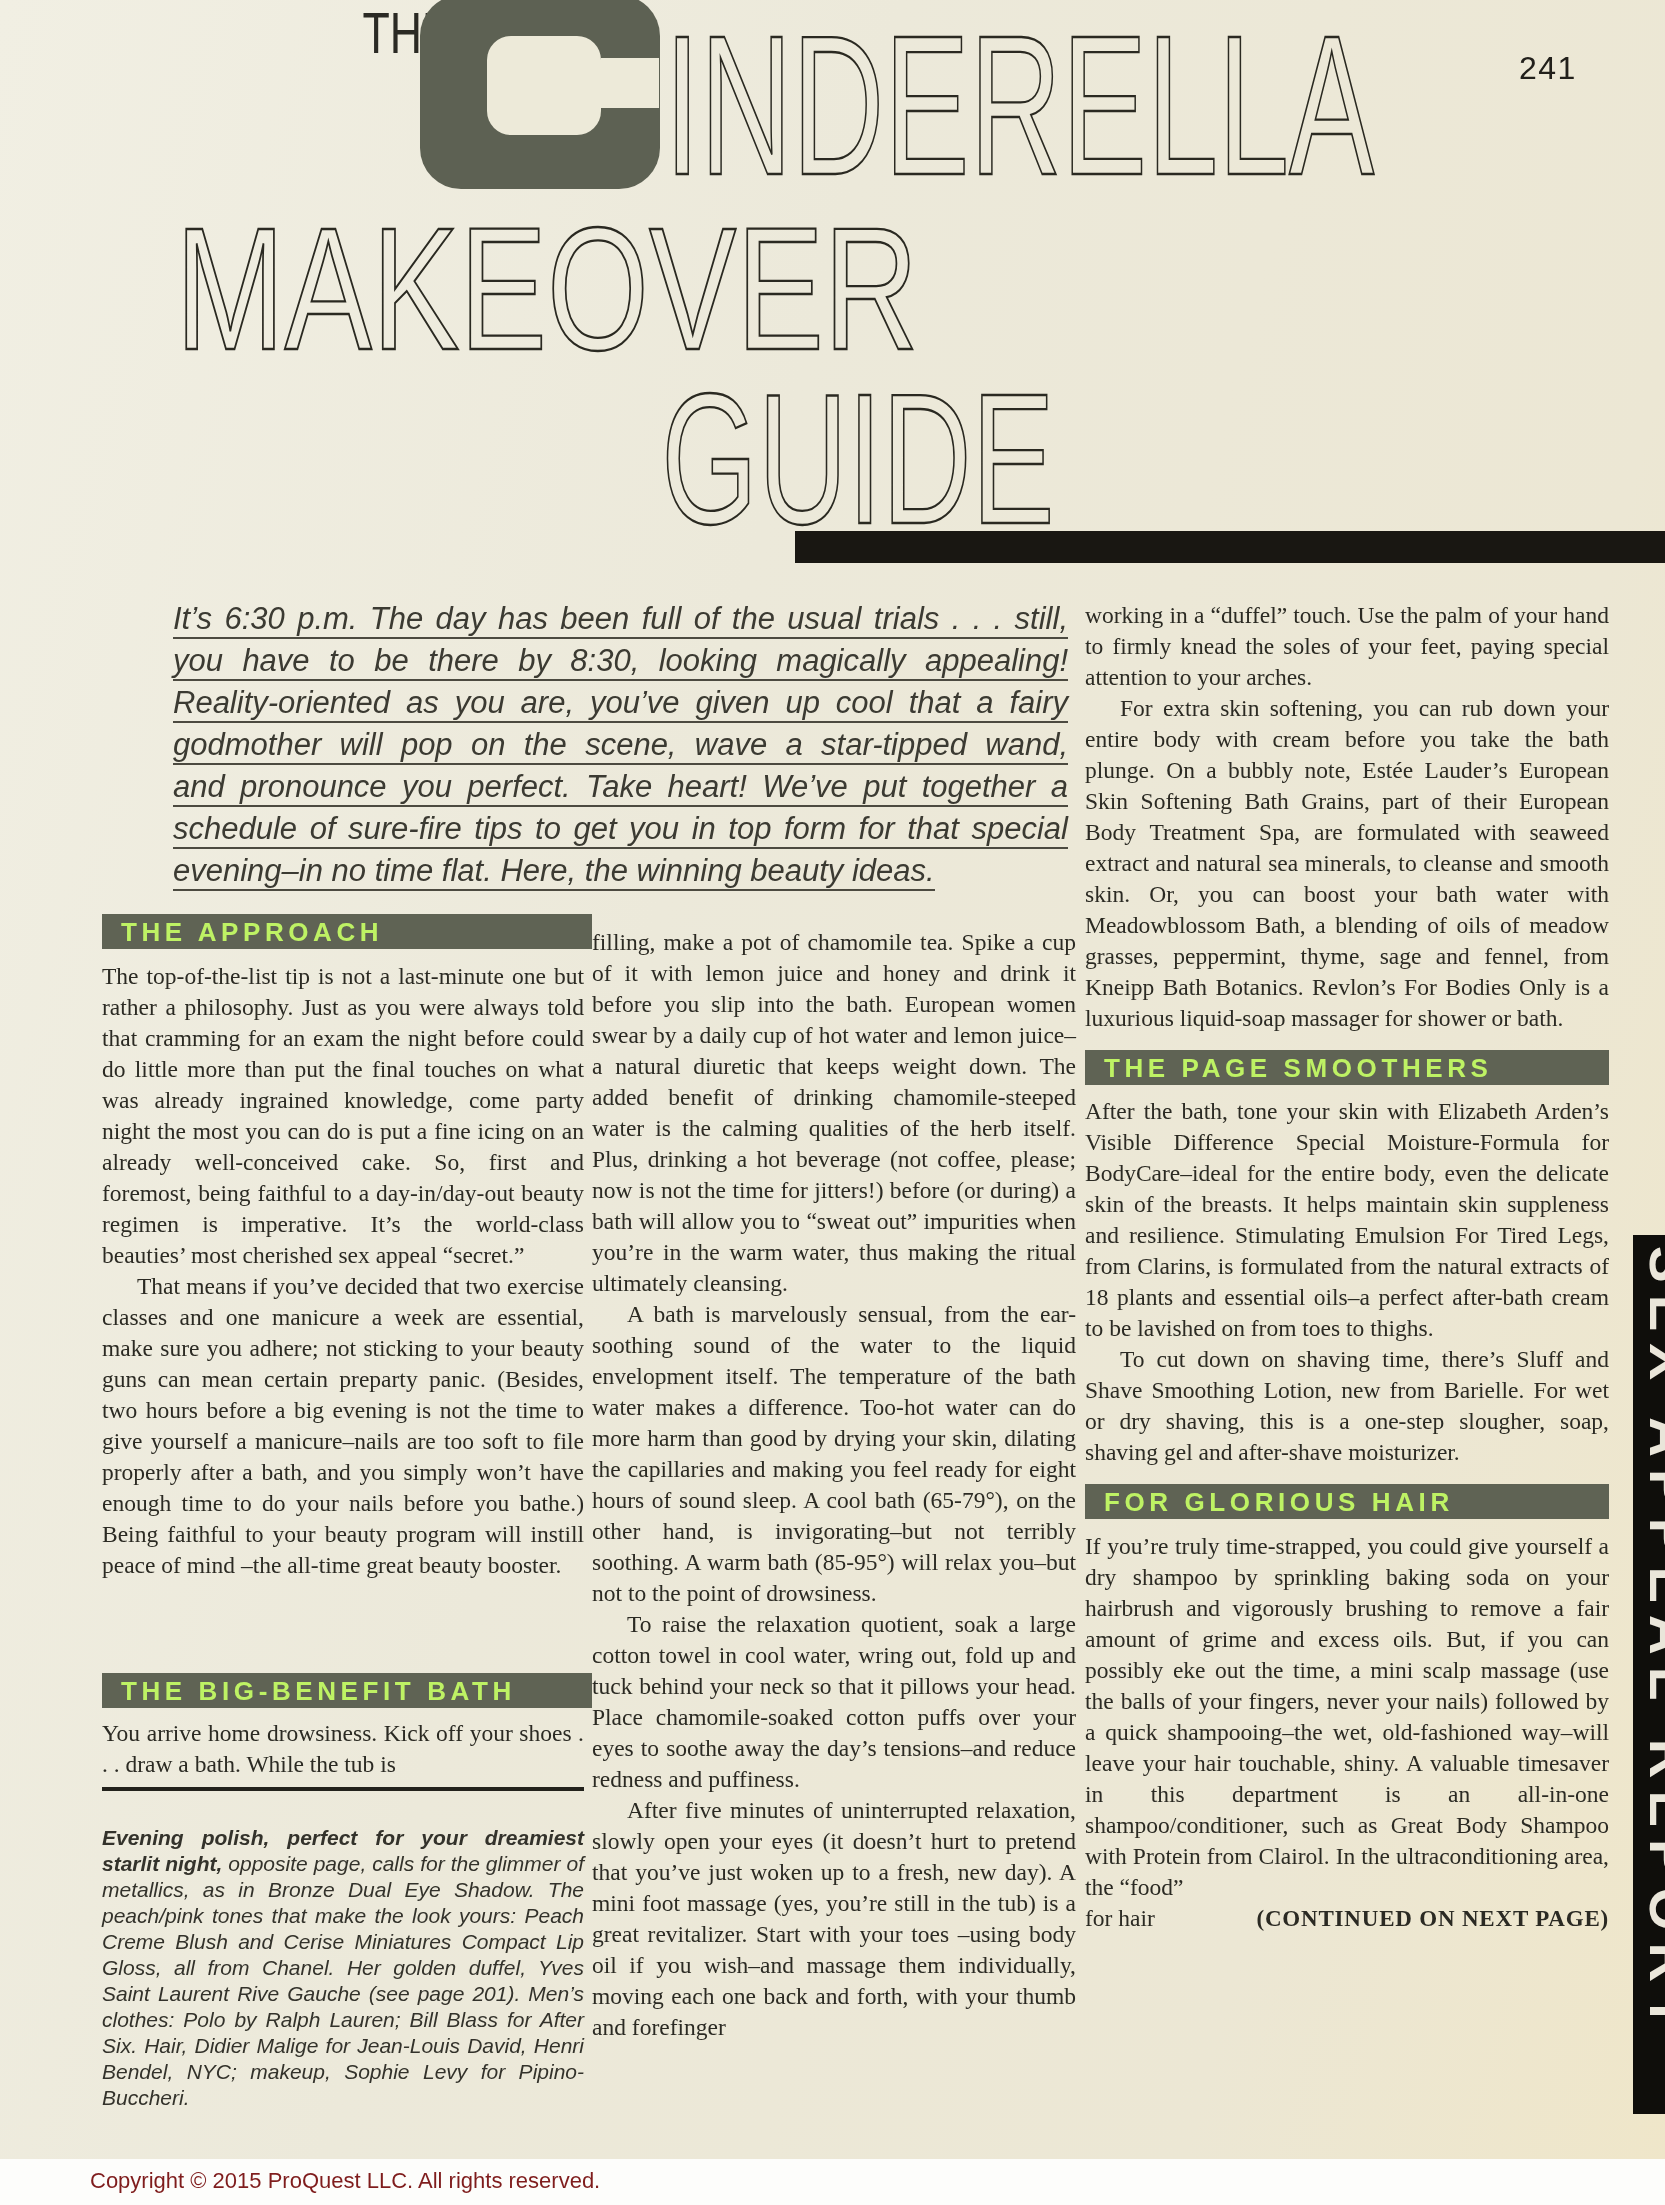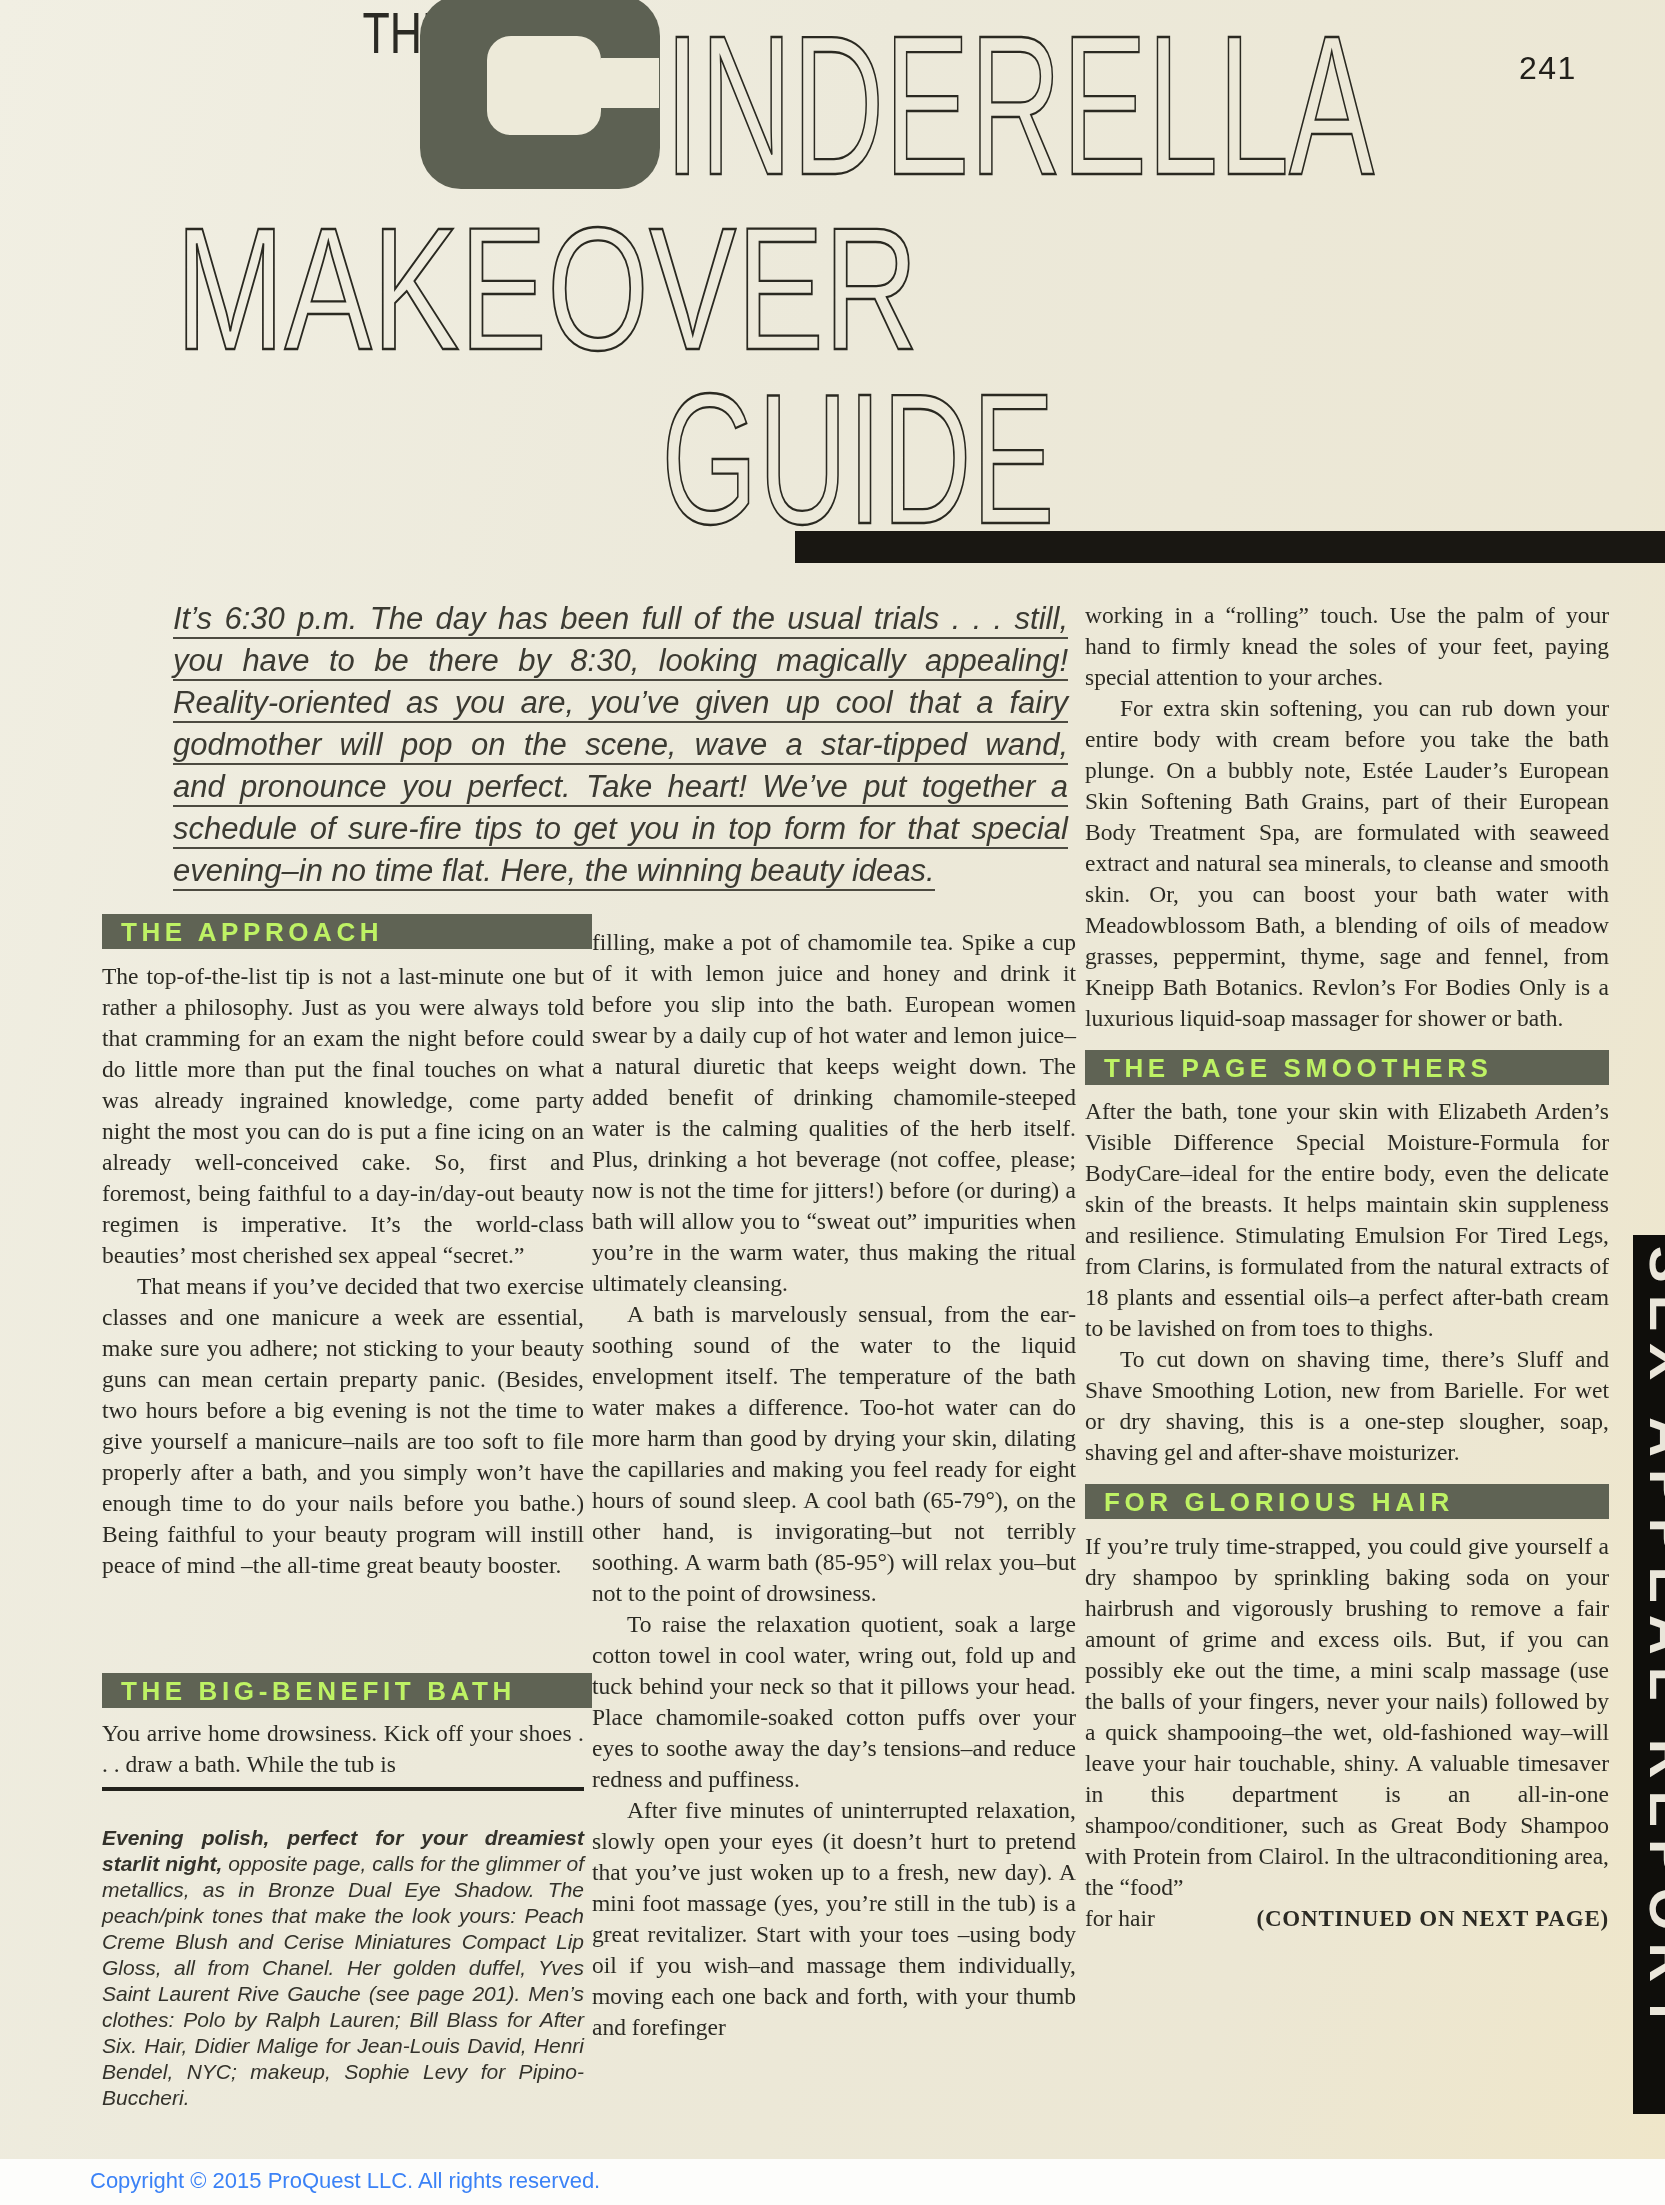--- a/index.html
+++ b/index.html
@@ -85,21 +85,21 @@
     font-size:55px;letter-spacing:12px;color:#eae6da;white-space:nowrap;
   }
   
   .bottom-strip{
     position:absolute;left:0;top:2159px;width:1666px;height:46px;
     background:#fdfdfb;z-index:5;
   }
   .copyright{
     position:absolute;left:90px;top:9px;
     font-family:"Liberation Sans",sans-serif;
-    font-size:22px;color:#3b82f6;
+    font-size:22px;color:#7f1d1d;
   }
 </style>
 </head>
 <body>
 
 <div class="page">
 
   <div class="page-number">241</div>
 
   <svg class="t-svg t-the" style="left:361px;top:6px;" width="106" height="55" viewBox="0 0 140 72">
@@ -151,21 +151,21 @@
   </div>
 
   <div class="col col2">
     <p>filling, make a pot of chamomile tea. Spike a cup of it with lemon juice and honey and drink it before you slip into the bath. European women swear by a daily cup of hot water and lemon juice–a natural diuretic that keeps weight down. The added benefit of drinking chamomile-steeped water is the calming qualities of the herb itself. Plus, drinking a hot beverage (not coffee, please; now is not the time for jitters!) before (or during) a bath will allow you to “sweat out” impurities when you’re in the warm water, thus making the ritual ultimately cleansing.</p>
     <p class="ind">A bath is marvelously sensual, from the ear-soothing sound of the water to the liquid envelopment itself. The temperature of the bath water makes a difference. Too-hot water can do more harm than good by drying your skin, dilating the capillaries and making you feel ready for eight hours of sound sleep. A cool bath (65-79°), on the other hand, is invigorating–but not terribly soothing. A warm bath (85-95°) will relax you–but not to the point of drowsiness.</p>
     <p class="ind">To raise the relaxation quotient, soak a large cotton towel in cool water, wring out, fold up and tuck behind your neck so that it pillows your head. Place chamomile-soaked cotton puffs over your eyes to soothe away the day’s tensions–and reduce redness and puffiness.</p>
     <p class="ind">After five minutes of uninterrupted relaxation, slowly open your eyes (it doesn’t hurt to pretend that you’ve just woken up to a fresh, new day). A mini foot massage (yes, you’re still in the tub) is a great revitalizer. Start with your toes –using body oil if you wish–and massage them individually, moving each one back and forth, with your thumb and forefinger</p>
   </div>
 
   <div class="col col3">
-    <p>working in a “rolling” touch. Use the palm of your hand to firmly knead the soles of your feet, paying special attention to your arches.</p>
+    <p>working in a “duffel” touch. Use the palm of your hand to firmly knead the soles of your feet, paying special attention to your arches.</p>
     <p class="ind">For extra skin softening, you can rub down your entire body with cream before you take the bath plunge. On a bubbly note, Estée Lauder’s European Skin Softening Bath Grains, part of their European Body Treatment Spa, are formulated with seaweed extract and natural sea minerals, to cleanse and smooth skin. Or, you can boost your bath water with Meadowblossom Bath, a blending of oils of meadow grasses, peppermint, thyme, sage and fennel, from Kneipp Bath Botanics. Revlon’s For Bodies Only is a luxurious liquid-soap massager for shower or bath.</p>
     <div class="secbar">THE PAGE SMOOTHERS</div>
     <p>After the bath, tone your skin with Elizabeth Arden’s Visible Difference Special Moisture-Formula for BodyCare–ideal for the entire body, even the delicate skin of the breasts. It helps maintain skin suppleness and resilience. Stimulating Emulsion For Tired Legs, from Clarins, is formulated from the natural extracts of 18 plants and essential oils–a perfect after-bath cream to be lavished on from toes to thighs.</p>
     <p class="ind">To cut down on shaving time, there’s Sluff and Shave Smoothing Lotion, new from Barielle. For wet or dry shaving, this is a one-step slougher, soap, shaving gel and after-shave moisturizer.</p>
     <div class="secbar">FOR GLORIOUS HAIR</div>
     <p>If you’re truly time-strapped, you could give yourself a dry shampoo by sprinkling baking soda on your hairbrush and vigorously brushing to remove a fair amount of grime and excess oils. But, if you can possibly eke out the time, a mini scalp massage (use the balls of your fingers, never your nails) followed by a quick shampooing–the wet, old-fashioned way–will leave your hair touchable, shiny. A valuable timesaver in this department is an all-in-one shampoo/conditioner, such as Great Body Shampoo with Protein from Clairol. In the ultraconditioning area, the “food”</p>
     <div class="tailline">
       <span>for hair</span>
       <span class="cont">(CONTINUED ON NEXT PAGE)</span>
     </div>

